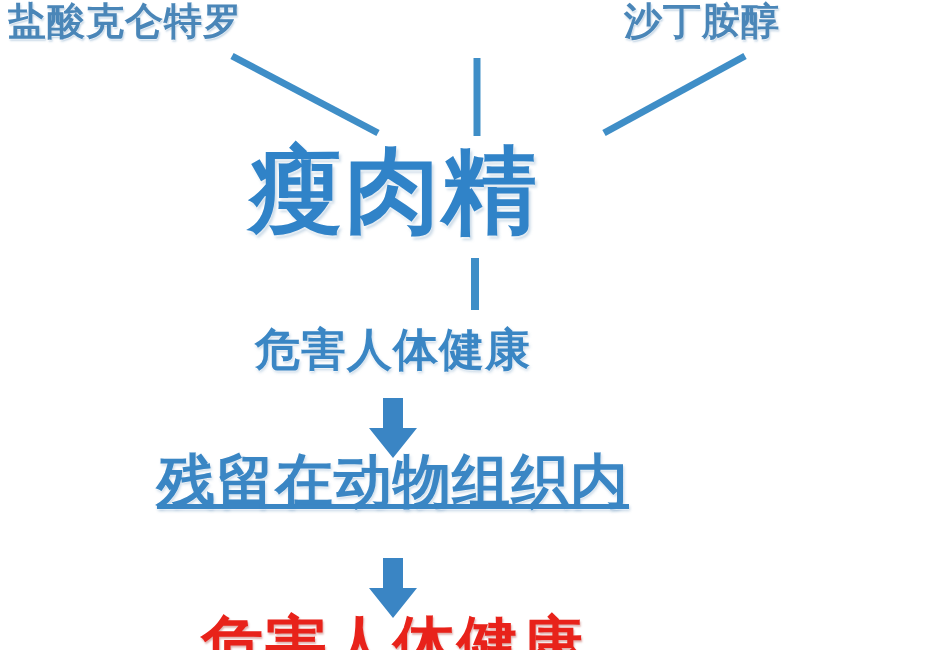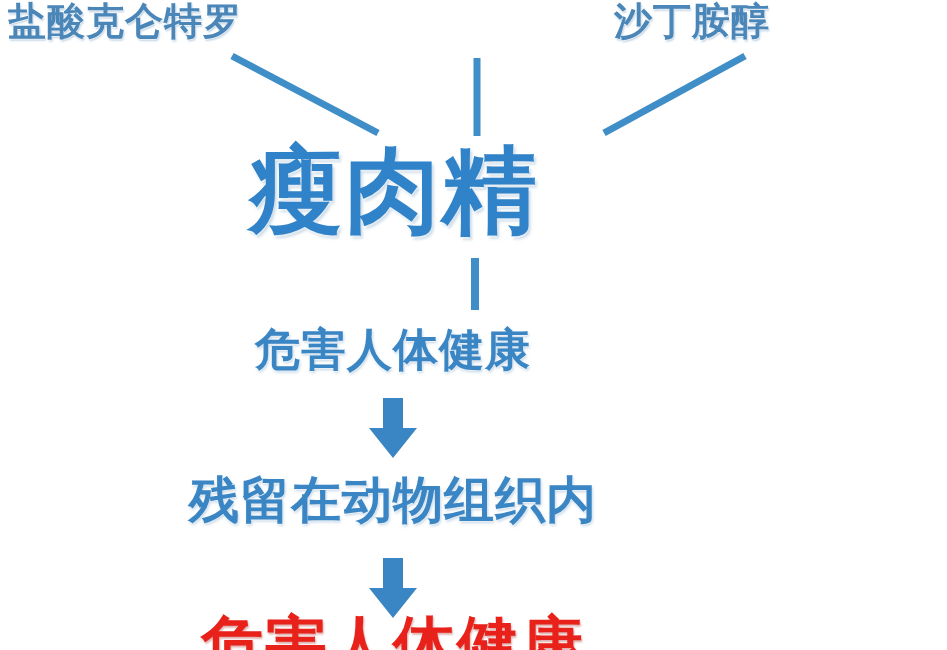--- a/index.html
+++ b/index.html
@@ -30,21 +30,21 @@
   .source-label {
     top: 2px;
     font-size: 38px;
     color: #4a86b8;
     letter-spacing: 1px;
     text-shadow: 0 1px 0 rgba(255,255,255,0.55),
                  1px 2px 2px rgba(120,160,195,0.45);
   }
   #src-left  { left: 8px; }
   #src-mid   { left: 50%; transform: translateX(-50%); }
-  #src-right { right: 16px; }
+  #src-right { right: 6px; }
 
   
   #connectors {
     position: absolute;
     left: 0; top: 0;
     width: 947px;
     height: 650px;
     pointer-events: none;
   }
 
@@ -67,22 +67,23 @@
     color: #3a86c4;
     letter-spacing: 1px;
     text-shadow: 0 1px 0 rgba(255,255,255,0.5),
                  1px 2px 3px rgba(120,160,195,0.42);
   }
   #step-growth {
     top: 327px;
     font-size: 45px;
   }
   #step-residue {
-    top: 475px;
-    font-size: 50px;
+    top: 452px;
+    font-size: 58px;
+    text-decoration: underline;
   }
 
   
   #warning-text {
     top: 614px;
     left: 50%;
     transform: translateX(-50%);
     font-size: 62px;
     color: #e8221a;
     letter-spacing: 2px;

